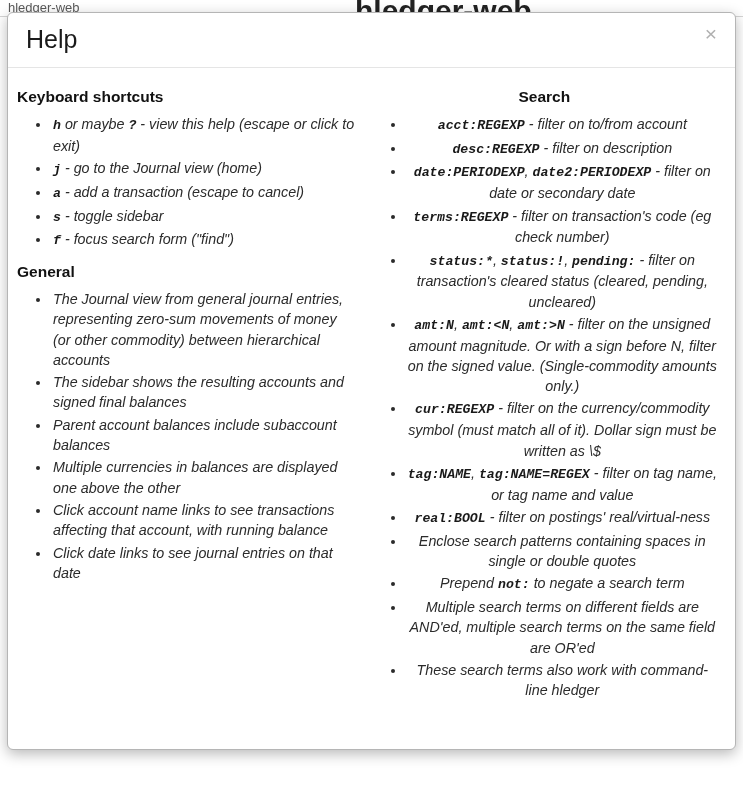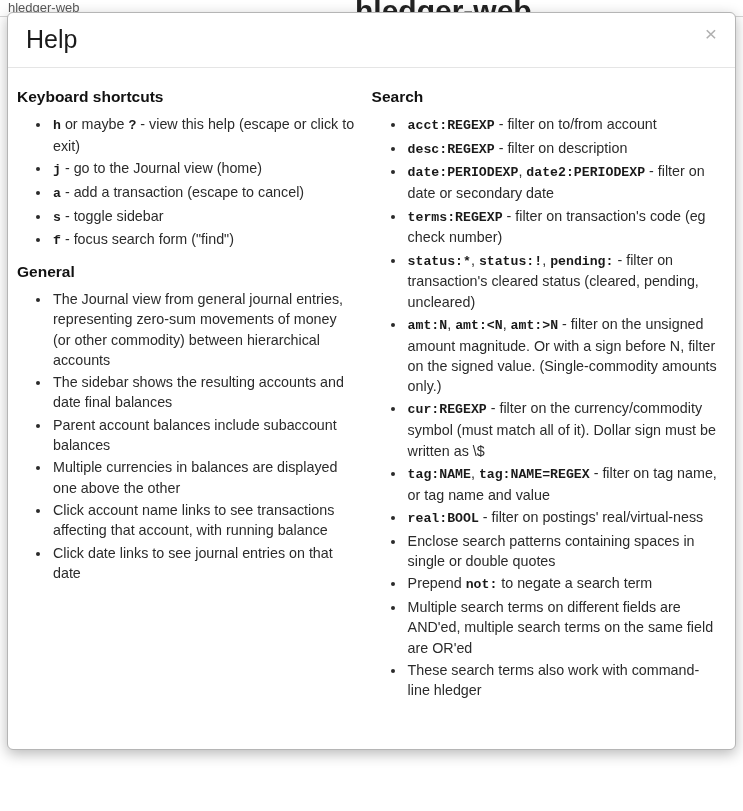--- a/index.html
+++ b/index.html
@@ -99,35 +99,37 @@
   }
   .col {
     box-sizing: border-box;
   }
   .col-left {
     width: 366px;
     padding-right: 12px;
   }
   .col-right {
     width: 361px;
+    text-align: center;
   }
 
   h4.section {
     font-size: 15.5px;
     font-weight: bold;
     color: #111;
     margin: 4px 0 8px 4px;
     font-family: "Liberation Sans", sans-serif;
   }
   h4.section.tight { margin-top: 12px; }
 
   ul.help-list {
     margin: 0 0 2px 0;
     padding-left: 38px;
     list-style-type: disc;
+    font-style: italic;
   }
   ul.help-list li {
     font-size: 14.3px;
     line-height: 1.42;
     color: #2b2b2b;
     margin-bottom: 2px;
     padding-left: 2px;
   }
   ul.help-list li::marker {
     color: #2b2b2b;
@@ -161,21 +163,21 @@
           <li><code>h</code> or maybe <code>?</code> - view this help (escape or click to exit)</li>
           <li><code>j</code> - go to the Journal view (home)</li>
           <li><code>a</code> - add a transaction (escape to cancel)</li>
           <li><code>s</code> - toggle sidebar</li>
           <li><code>f</code> - focus search form ("find")</li>
         </ul>
 
       <h4 class="section tight">General</h4>
       <ul class="help-list">
           <li>The Journal view from general journal entries, representing zero-sum movements of money (or other commodity) between hierarchical accounts</li>
-          <li>The sidebar shows the resulting accounts and date final balances</li>
+          <li>The sidebar shows the resulting accounts and signed final balances</li>
           <li>Parent account balances include subaccount balances</li>
           <li>Multiple currencies in balances are displayed one above the other</li>
           <li>Click account name links to see transactions affecting that account, with running balance</li>
           <li>Click date links to see journal entries on that date</li>
         </ul>
     </div>
 
     <div class="col col-right">
       <h4 class="section">Search</h4>
       <ul class="help-list">

